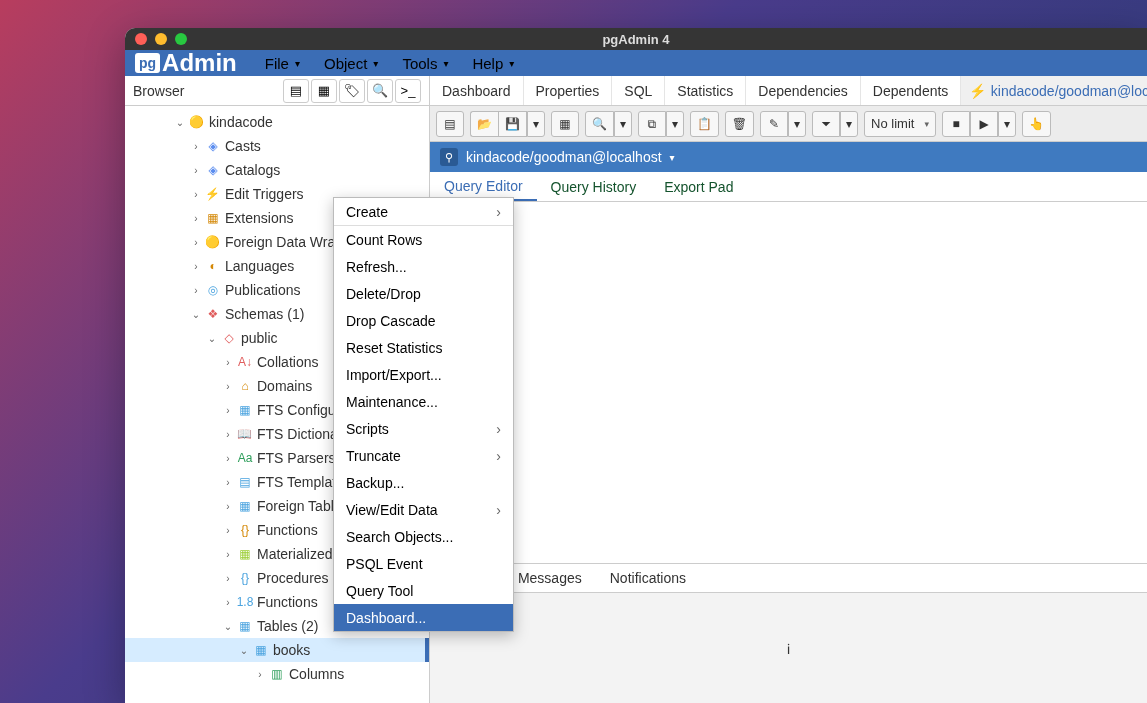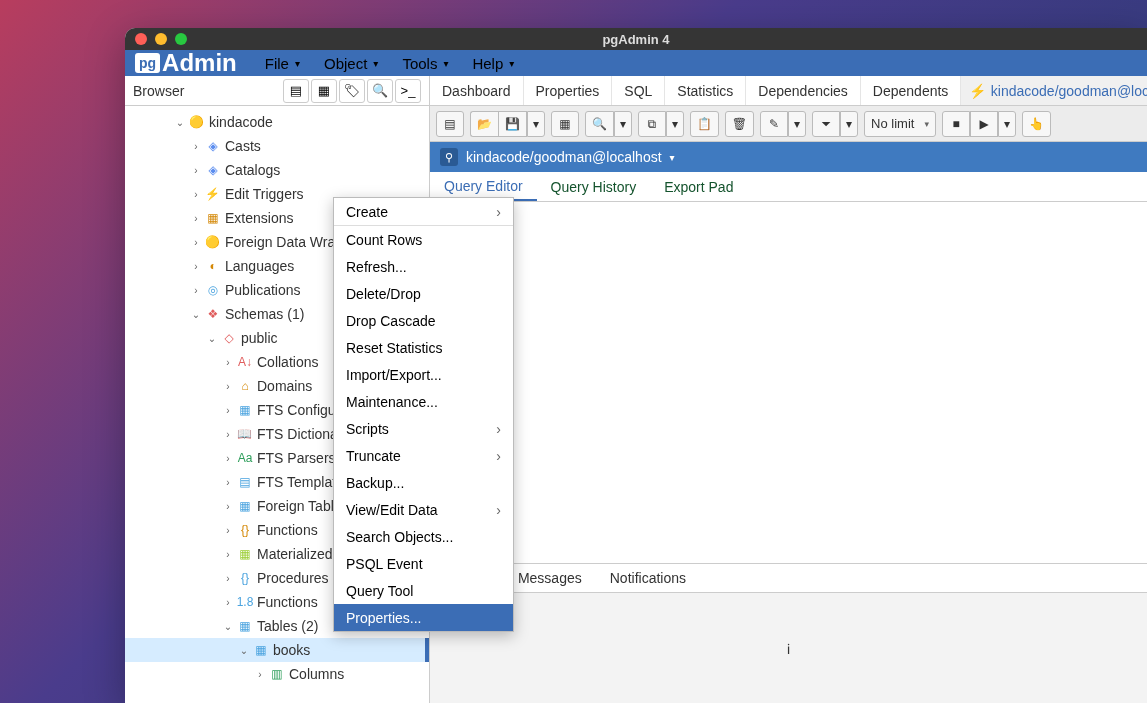--- a/index.html
+++ b/index.html
@@ -331,15 +331,15 @@
     <div class="cm-item">
       <span>Search Objects...</span>
     </div>
     <div class="cm-item">
       <span>PSQL Event</span>
     </div>
     <div class="cm-item">
       <span>Query Tool</span>
     </div>
     <div class="cm-item highlight">
-      <span>Properties...</span>
+      <span>Dashboard...</span>
     </div>
   </div>
 
 </body></html>

